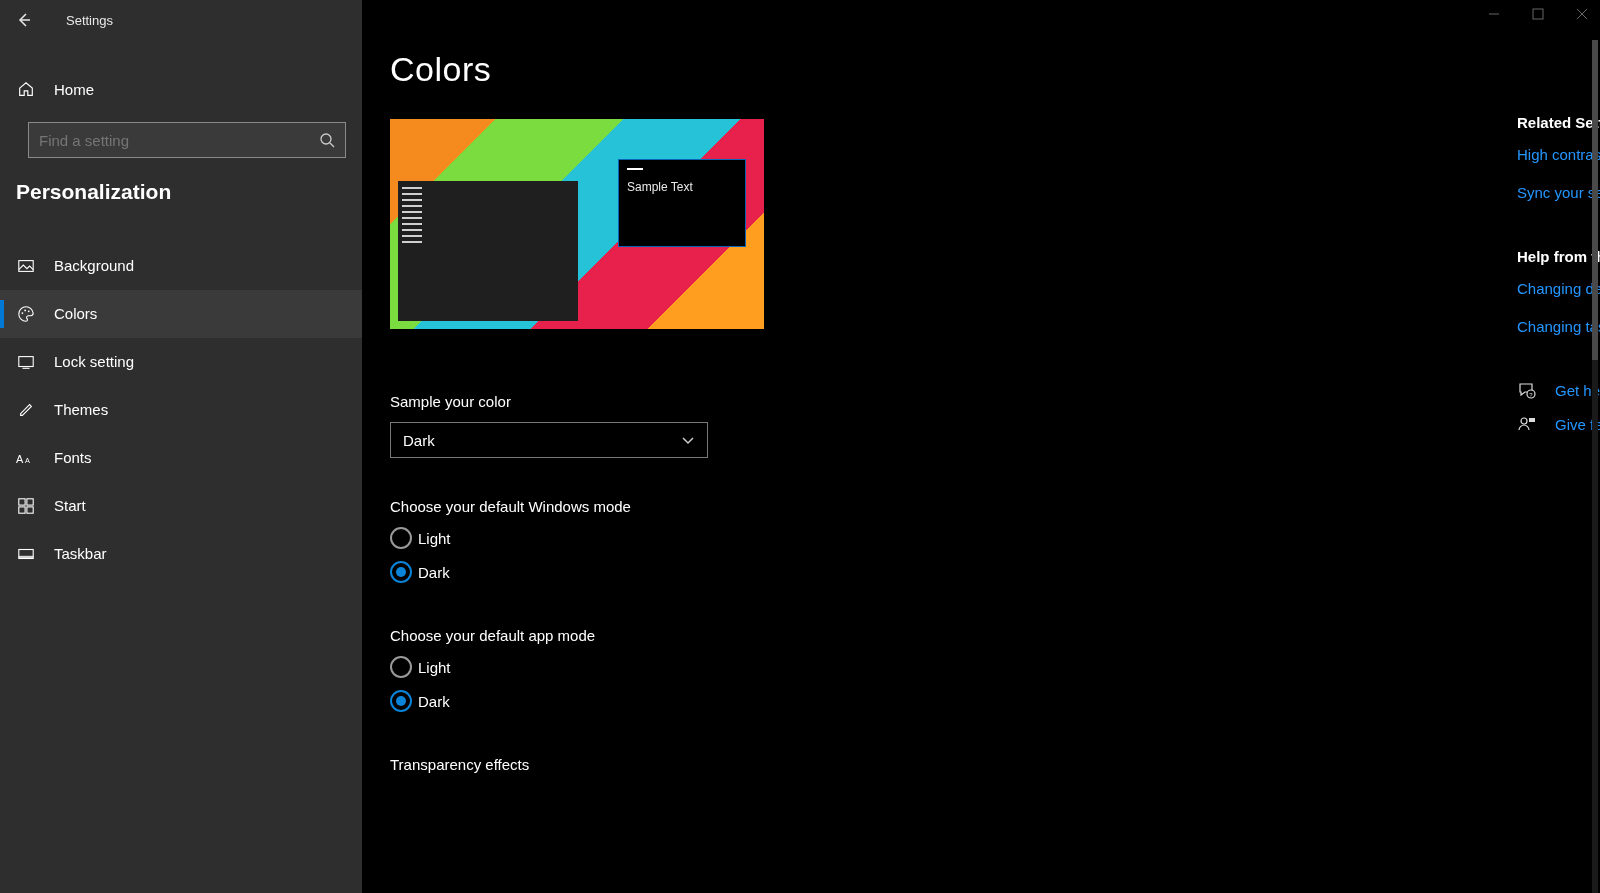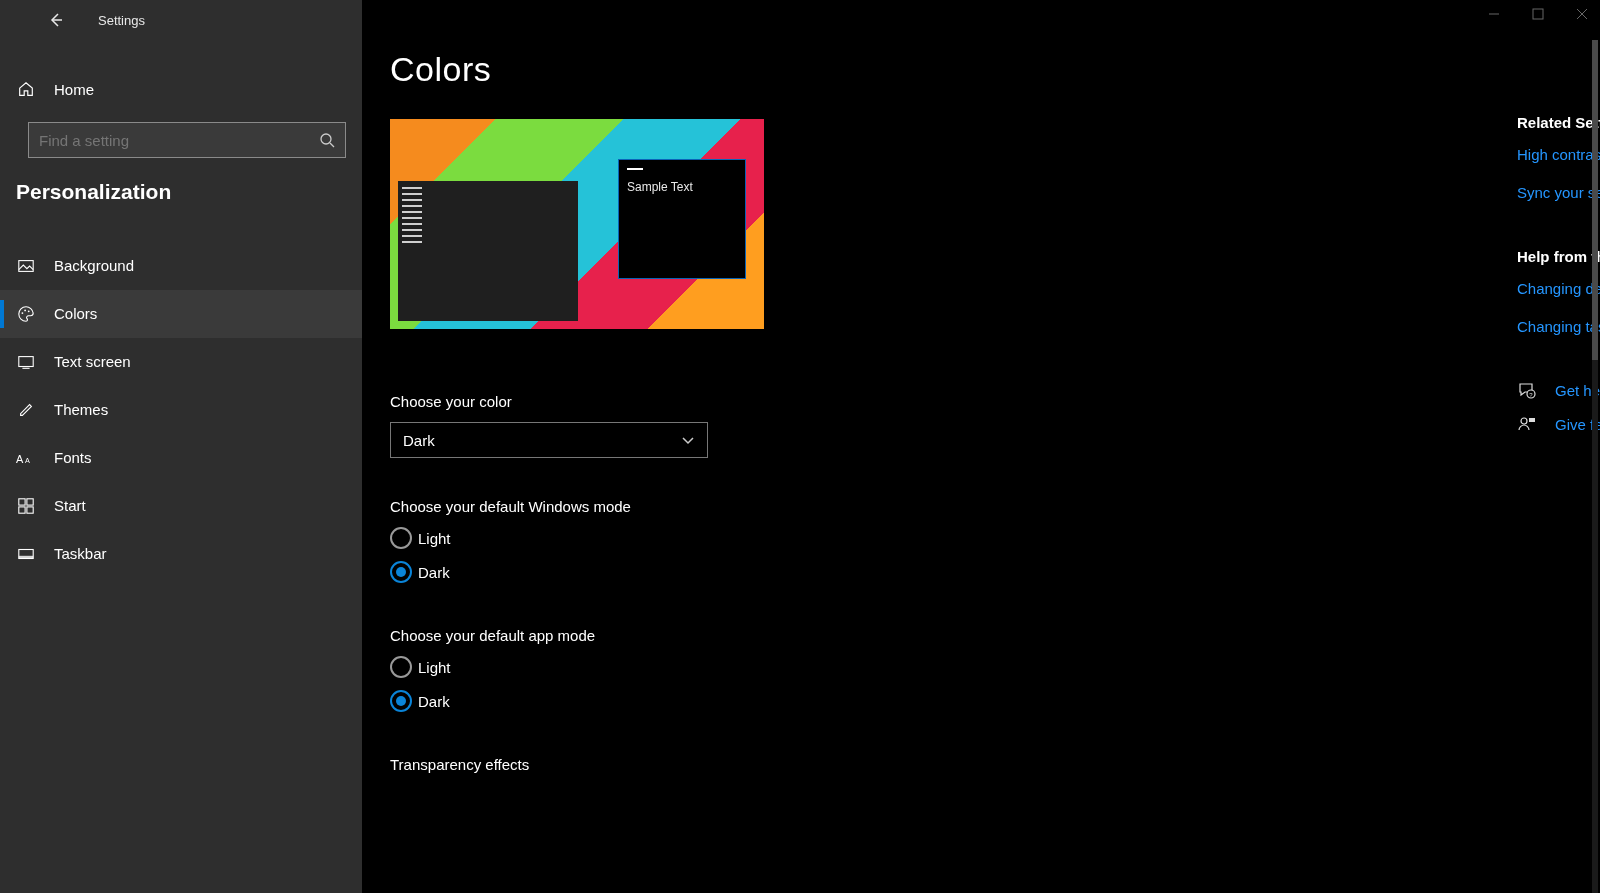--- a/index.html
+++ b/index.html
@@ -13,21 +13,20 @@
       position: relative;
       flex-shrink: 0;
       padding-top: 0;
     }
     .sidebar-top {
       display: flex;
       align-items: center;
       height: 40px;
       padding-left: 14px;
       gap: 32px;
-      margin-left: 32px;
     }
     .back-btn { width: 20px; height: 20px; display:flex; align-items:center; justify-content:center; cursor:pointer; }
     .settings-title { font-size: 13px; color: #e8e8e8; font-weight: 400; }
     .home-row {
       display: flex; align-items: center; gap: 18px;
       padding: 12px 0 12px 16px; margin-top: 28px; cursor:pointer;
     }
     .icon-box { width: 20px; display:flex; justify-content:center; }
     .home-label { font-size: 15px; color: #fff; }
     .search-wrap { padding: 12px 16px 0 28px; }
@@ -68,21 +67,21 @@
     .tiles-left .line { height:2px; background:#cfcfcf; }
     .tiles-right { flex:1; padding:6px 4px 4px 4px; }
     .tiles-right .bar { height:2px; width:36px; background:#cfcfcf; margin-bottom:14px; }
     .tile-grid { display:grid; grid-template-columns: 1fr 1fr; grid-template-rows: 1fr 1fr; gap:3px; height:100px; }
     .tile { background:#0b5fb0; }
     .tile.big { grid-row: span 1; display:flex; align-items:center; justify-content:center; color:#bfe0ff; font-size:16px; }
     .tile.quads { display:grid; grid-template-columns:1fr 1fr; grid-template-rows:1fr 1fr; gap:2px; background:transparent; }
     .tile.quads div { background:#0b5fb0; }
     .tile.wide { grid-column: span 2; }
     .preview .window {
-      position:absolute; right:18px; top:40px; width:128px; height:120px;
+      position:absolute; right:18px; top:40px; width:128px; height:88px;
       background:#000; border:1px solid #0a64b8; padding:8px;
     }
     .window .handle { width:16px; height:2px; background:#fff; margin-bottom:10px;}
     .window .sample { font-size:12px; color:#e9e9e9; }
 
     .group { margin-top: 56px; }
     .group.first { margin-top: 64px; }
     .group-label { font-size: 15px; color:#fff; margin-bottom: 12px; }
     .select {
       width: 318px; height: 36px; border:1px solid #777; background:#000;
@@ -174,21 +173,21 @@
           </span>
         <span>Colors</span>
       </div>
       <div class="nav-item">
         <span class="icon-box">
             <svg width="18" height="18" viewBox="0 0 20 20">
               <rect x="2" y="4" width="16" height="11" stroke="#fff" stroke-width="1.2" fill="none"></rect>
               <path d="M6 17h8" stroke="#fff" stroke-width="1.2"></path>
             </svg>
           </span>
-        <span>Text screen</span>
+        <span>Lock setting</span>
       </div>
       <div class="nav-item">
         <span class="icon-box">
             <svg width="18" height="18" viewBox="0 0 20 20">
               <path d="M4 14 14 4l2 2L6 16H4v-2z" stroke="#fff" stroke-width="1.2" fill="none"></path>
             </svg>
           </span>
         <span>Themes</span>
       </div>
       <div class="nav-item">
@@ -260,21 +259,21 @@
               <div class="line"></div>
           </div>
         </div>
         <div class="window">
           <div class="handle"></div>
           <div class="sample">Sample Text</div>
         </div>
       </div>
 
       <div class="group first">
-        <div class="group-label">Choose your color</div>
+        <div class="group-label">Sample your color</div>
         <div class="select">
           <span>Dark</span>
           <svg width="14" height="14" viewBox="0 0 14 14">
               <path d="M2 5l5 5 5-5" stroke="#ccc" stroke-width="1.5" fill="none"></path>
             </svg>
         </div>
       </div>
 
       <div class="group" style="margin-top:40px;">
         <div class="group-label">Choose your default Windows mode</div>

